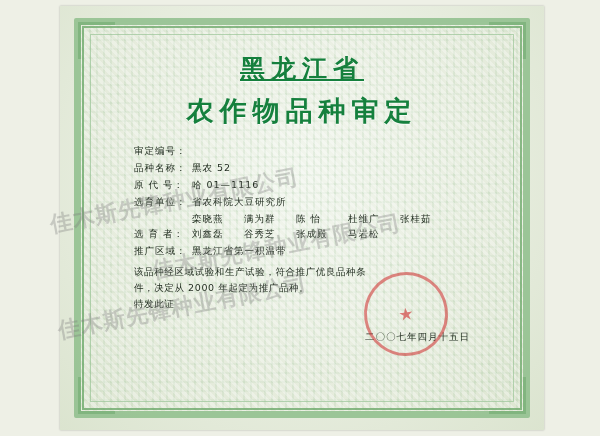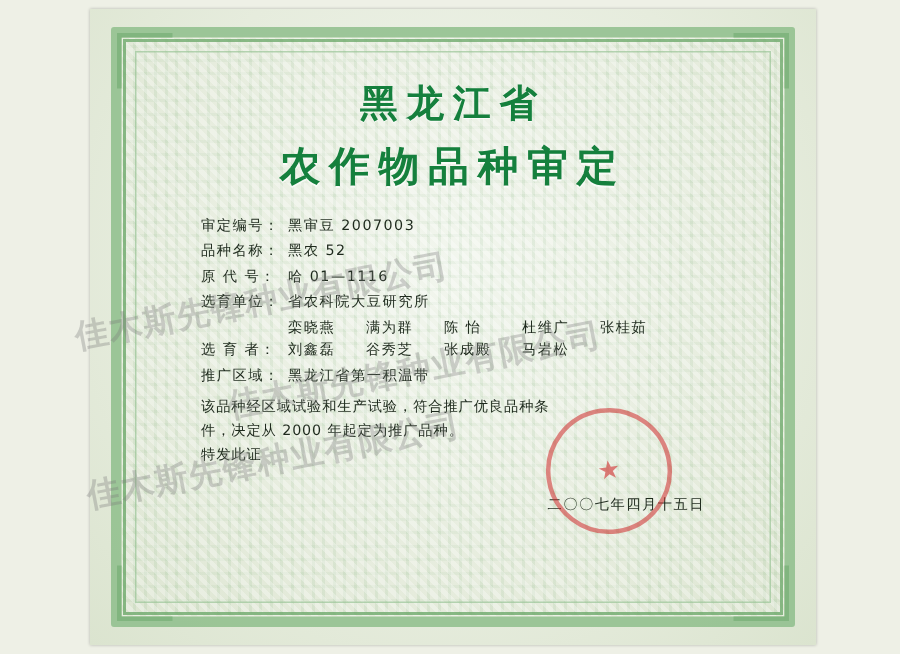--- a/index.html
+++ b/index.html
@@ -69,21 +69,21 @@
     left:40px;top:38px;right:40px;bottom:38px;
   }
   .title{
     text-align:center;
     color:#15803d;
     font-family:"DejaVu Sans", sans-serif;
     font-weight:bold;
     letter-spacing:6px;
     text-shadow:0 1px 0 rgba(255,255,255,.7);
   }
-  .title .l1{font-size:25px;margin-top:8px;}
+  .title .l1{font-size:25px;margin-top:8px;text-decoration:underline;}
   .title .l2{font-size:27px;margin-top:8px;}
   .title .l3{font-size:25px;margin-top:8px;letter-spacing:26px;padding-left:26px;}
 
   .fields{
     margin-top:14px;
     padding-left:34px;
     padding-right:22px;
     color:#1e2a1d;
     font-family:"DejaVu Sans", sans-serif;
     font-size:9.5px;
@@ -163,21 +163,20 @@
 
       <div class="title">
         <div class="l1">黑龙江省</div>
         <div class="l2">农作物品种审定</div>
       </div>
 
       <div class="fields">
 
         <div class="row">
           <div class="lbl">审定编号：</div>
-          <div class="val">黑审豆 2007003</div>
         </div>
 
         <div class="row">
           <div class="lbl">品种名称：</div>
           <div class="val">黑农 52</div>
         </div>
 
         <div class="row">
           <div class="lbl">原 代 号：</div>
           <div class="val">哈 01—1116</div>

